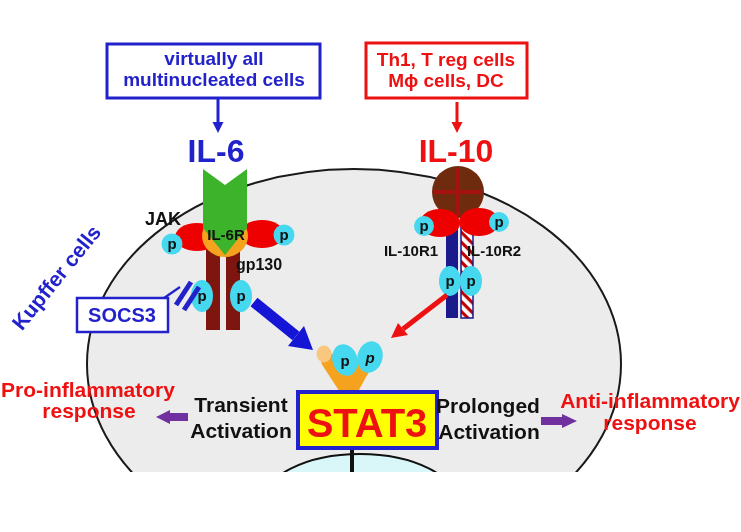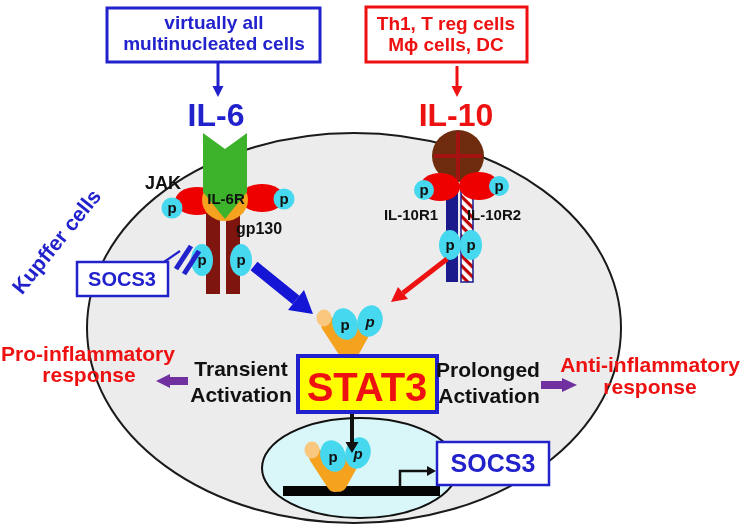--- a/index.html
+++ b/index.html
@@ -1,16 +1,16 @@
 <!DOCTYPE html>
 <html><head>
 <meta charset="utf-8">
 <style>
   html,body{margin:0;padding:0;background:#fff;}
-  .stage{position:relative;width:741px;height:532px;background:#ffffff;overflow:hidden;}
+  .stage{position:relative;width:741px;height:436px;background:#ffffff;overflow:hidden;margin-top:36px;}
   svg{display:block;}
   svg text{font-family:"Liberation Sans","DejaVu Sans",sans-serif;font-weight:bold;text-anchor:middle;}
   .blue{fill:#2222CC}.red{fill:#EE1111}.blk{fill:#111111}
   .tp{font-size:15px;fill:#111111}
   .tpi{font-style:italic}
 </style>
 </head>
 <body>
 
 <div class="stage">

